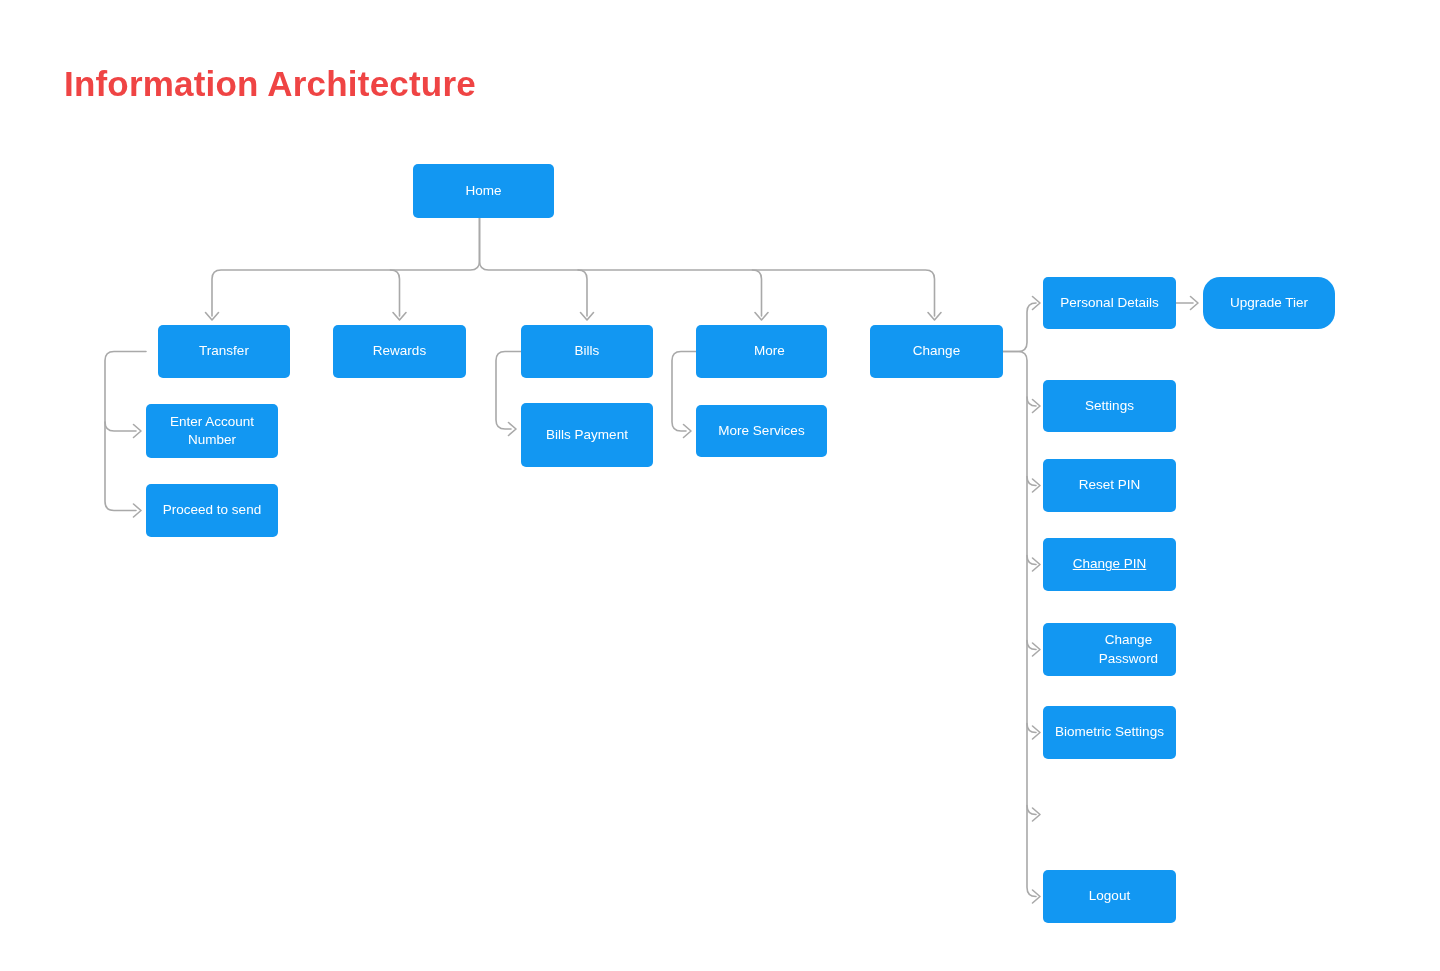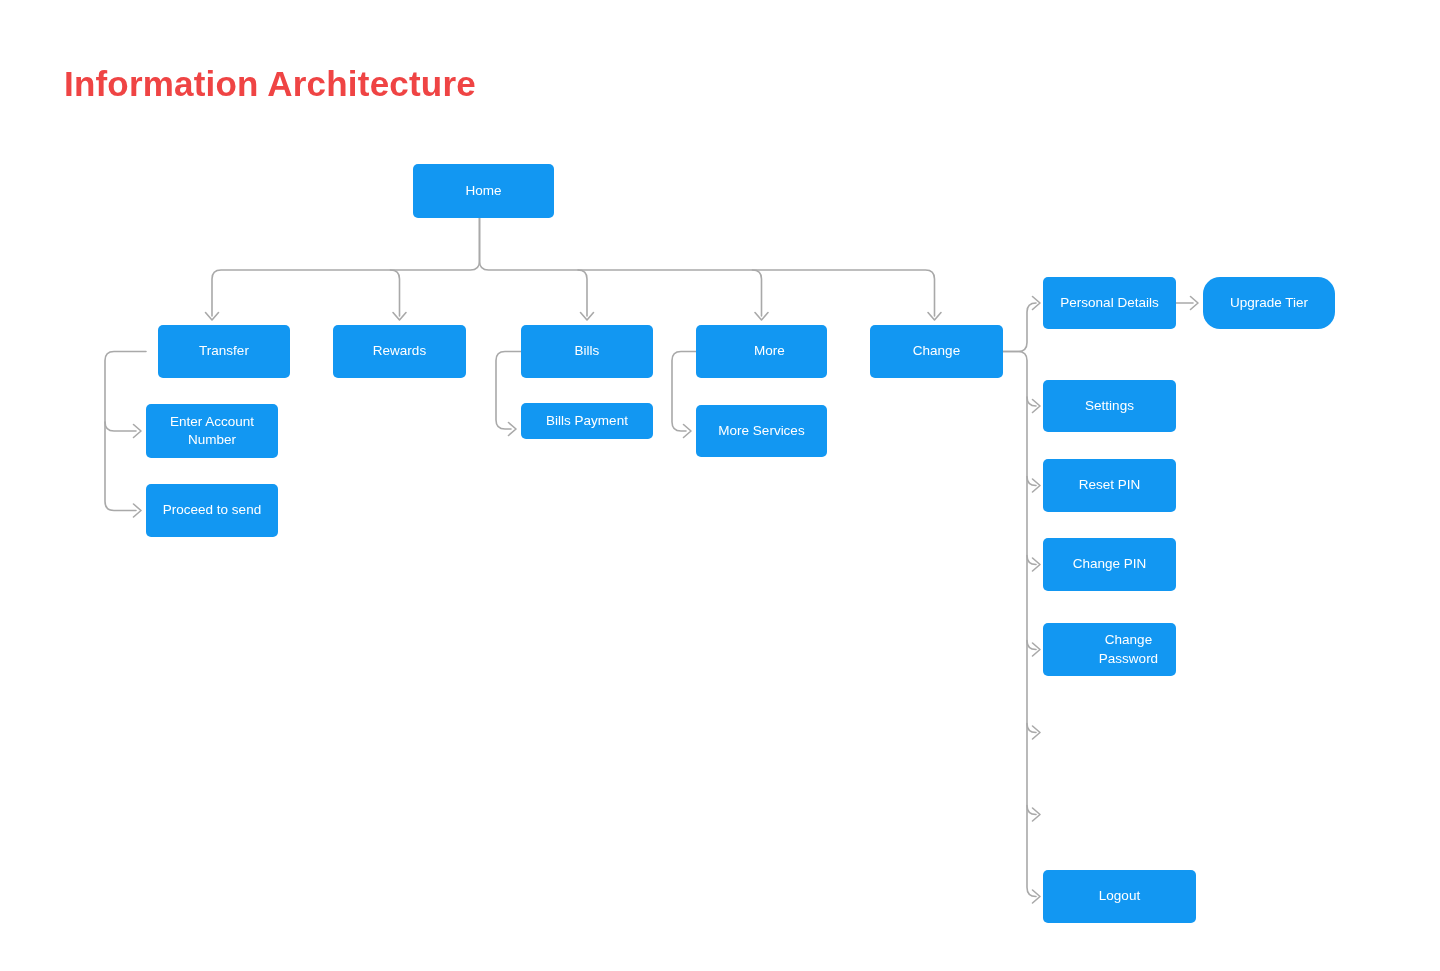--- a/index.html
+++ b/index.html
@@ -153,33 +153,34 @@
   <div class="node" style="left:521px; top:325px; width:132px; height:53px;">Bills</div>
 
   <div class="node" style="left:696px; top:325px; width:131px; height:53px;padding-left:24px;">More</div>
 
   <div class="node" style="left:870px; top:325px; width:133px; height:53px;">Change</div>
 
   <div class="node" style="left:146px; top:404px; width:132px; height:54px;">Enter Account Number</div>
 
   <div class="node" style="left:146px; top:484px; width:132px; height:53px;">Proceed to send</div>
 
-  <div class="node" style="left:521px; top:403px; width:132px; height:36px;">Bills Payment</div>
+  <div class="node" style="left:521px; top:403px; width:132px; height:64px;">Bills Payment</div>
 
   <div class="node" style="left:696px; top:405px; width:131px; height:52px;">More Services</div>
 
   <div class="node" style="left:1043px; top:277px; width:133px; height:52px;">Personal Details</div>
 
   <div class="node" style="left:1203px; top:277px; width:132px; height:52px;border-radius:17px;">Upgrade Tier</div>
 
   <div class="node" style="left:1043px; top:380px; width:133px; height:52px;">Settings</div>
 
   <div class="node" style="left:1043px; top:459px; width:133px; height:53px;">Reset PIN</div>
 
-  <div class="node" style="left:1043px; top:538px; width:133px; height:53px;">Change PIN</div>
+  <div class="node" style="left:1043px; top:538px; width:133px; height:53px;text-decoration:underline;">Change PIN</div>
 
   <div class="node" style="left:1043px; top:623px; width:133px; height:53px;padding-left:46px;">Change Password</div>
 
+  <div class="node" style="left:1043px; top:706px; width:133px; height:53px;">Biometric Settings</div>
 
 
-  <div class="node" style="left:1043px; top:870px; width:153px; height:53px;">Logout</div>
+  <div class="node" style="left:1043px; top:870px; width:133px; height:53px;">Logout</div>
 
 </div>
 
 </body></html>

